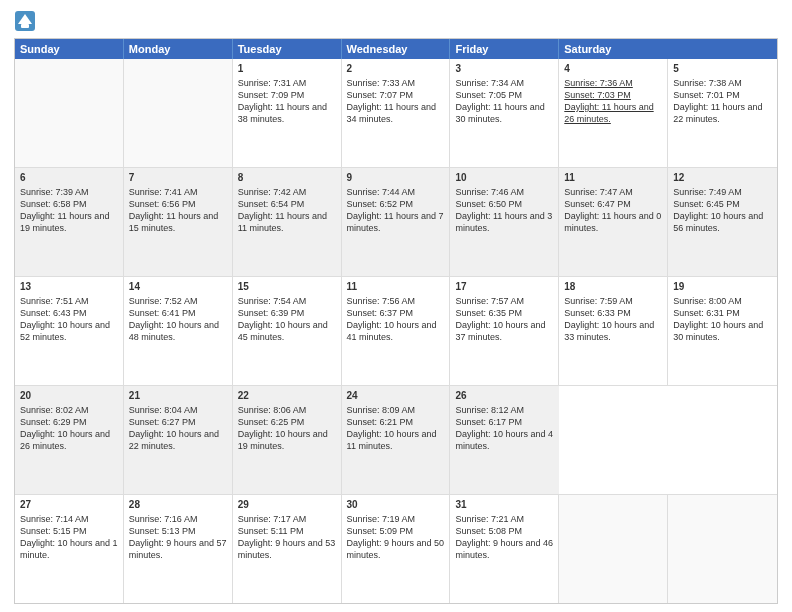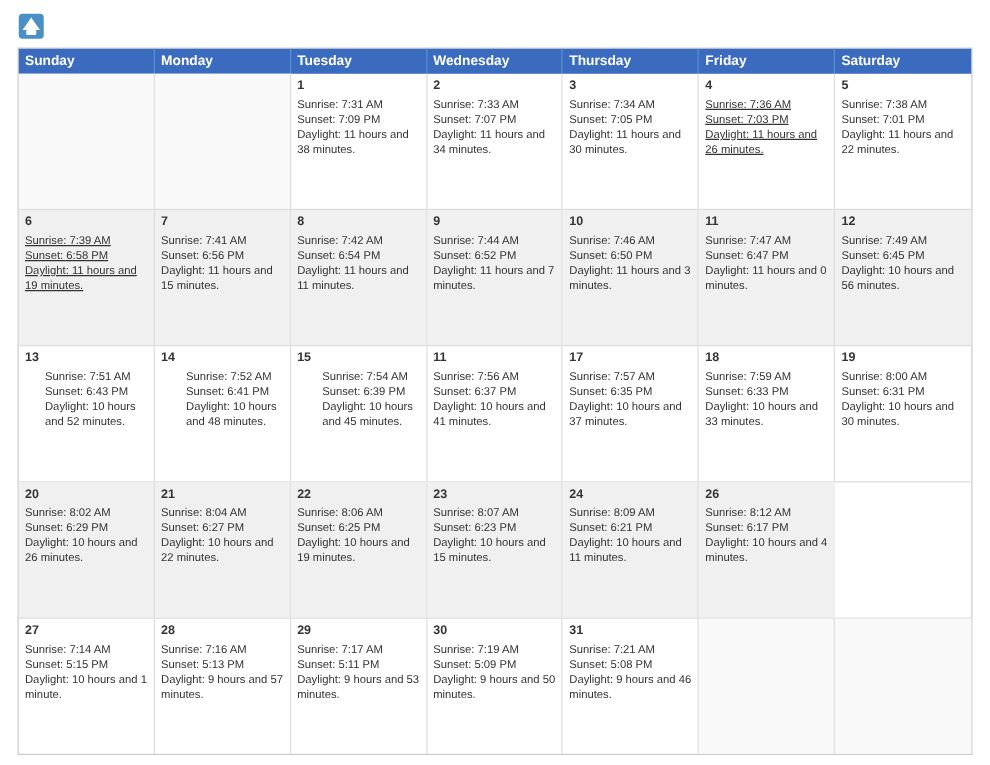--- a/index.html
+++ b/index.html
@@ -130,21 +130,20 @@
       <div class="subtitle"></div>
     </div>
   </div>
 
   <div class="calendar">
     <div class="cal-header" id="cal-header">
         <div class="cal-header-cell">Sunday</div>
         <div class="cal-header-cell">Monday</div>
         <div class="cal-header-cell">Tuesday</div>
         <div class="cal-header-cell">Wednesday</div>
-        <div class="cal-header-cell">Thursday</div>
         <div class="cal-header-cell">Friday</div>
         <div class="cal-header-cell">Saturday</div>
       </div>
     <div class="cal-body" id="cal-body">
         <div class="cal-row">
           <div class="cal-cell empty"></div>
           <div class="cal-cell empty"></div>
           <div class="cal-cell">
             <span class="day-num">1</span>
             <div class="day-info" style="white-space: pre-line;">Sunrise: 7:31 AM
@@ -172,21 +171,21 @@
           <div class="cal-cell">
             <span class="day-num">5</span>
             <div class="day-info" style="white-space: pre-line;">Sunrise: 7:38 AM
 Sunset: 7:01 PM
 Daylight: 11 hours and 22 minutes.</div>
           </div>
         </div>
         <div class="cal-row">
           <div class="cal-cell shaded">
             <span class="day-num">6</span>
-            <div class="day-info" style="white-space: pre-line; text-decoration: underline;">Sunrise: 7:39 AM
+            <div class="day-info" style="white-space: pre-line;">Sunrise: 7:39 AM
 Sunset: 6:58 PM
 Daylight: 11 hours and 19 minutes.</div>
           </div>
           <div class="cal-cell shaded">
             <span class="day-num">7</span>
             <div class="day-info" style="white-space: pre-line;">Sunrise: 7:41 AM
 Sunset: 6:56 PM
 Daylight: 11 hours and 15 minutes.</div>
           </div>
           <div class="cal-cell shaded">
@@ -216,33 +215,33 @@
           <div class="cal-cell shaded">
             <span class="day-num">12</span>
             <div class="day-info" style="white-space: pre-line;">Sunrise: 7:49 AM
 Sunset: 6:45 PM
 Daylight: 10 hours and 56 minutes.</div>
           </div>
         </div>
         <div class="cal-row">
           <div class="cal-cell">
             <span class="day-num">13</span>
-            <div class="day-info" style="white-space: pre-line; margin-left: 16px;">Sunrise: 7:51 AM
+            <div class="day-info" style="white-space: pre-line;">Sunrise: 7:51 AM
 Sunset: 6:43 PM
 Daylight: 10 hours and 52 minutes.</div>
           </div>
           <div class="cal-cell">
             <span class="day-num">14</span>
-            <div class="day-info" style="white-space: pre-line; margin-left: 20px;">Sunrise: 7:52 AM
+            <div class="day-info" style="white-space: pre-line;">Sunrise: 7:52 AM
 Sunset: 6:41 PM
 Daylight: 10 hours and 48 minutes.</div>
           </div>
           <div class="cal-cell">
             <span class="day-num">15</span>
-            <div class="day-info" style="white-space: pre-line; margin-left: 20px;">Sunrise: 7:54 AM
+            <div class="day-info" style="white-space: pre-line;">Sunrise: 7:54 AM
 Sunset: 6:39 PM
 Daylight: 10 hours and 45 minutes.</div>
           </div>
           <div class="cal-cell">
             <span class="day-num">11</span>
             <div class="day-info" style="white-space: pre-line;">Sunrise: 7:56 AM
 Sunset: 6:37 PM
 Daylight: 10 hours and 41 minutes.</div>
           </div>
           <div class="cal-cell">
@@ -275,26 +274,20 @@
             <span class="day-num">21</span>
             <div class="day-info" style="white-space: pre-line;">Sunrise: 8:04 AM
 Sunset: 6:27 PM
 Daylight: 10 hours and 22 minutes.</div>
           </div>
           <div class="cal-cell shaded">
             <span class="day-num">22</span>
             <div class="day-info" style="white-space: pre-line;">Sunrise: 8:06 AM
 Sunset: 6:25 PM
 Daylight: 10 hours and 19 minutes.</div>
-          </div>
-          <div class="cal-cell shaded">
-            <span class="day-num">23</span>
-            <div class="day-info" style="white-space: pre-line;">Sunrise: 8:07 AM
-Sunset: 6:23 PM
-Daylight: 10 hours and 15 minutes.</div>
           </div>
           <div class="cal-cell shaded">
             <span class="day-num">24</span>
             <div class="day-info" style="white-space: pre-line;">Sunrise: 8:09 AM
 Sunset: 6:21 PM
 Daylight: 10 hours and 11 minutes.</div>
           </div>
           <div class="cal-cell shaded">
             <span class="day-num">26</span>
             <div class="day-info" style="white-space: pre-line;">Sunrise: 8:12 AM

